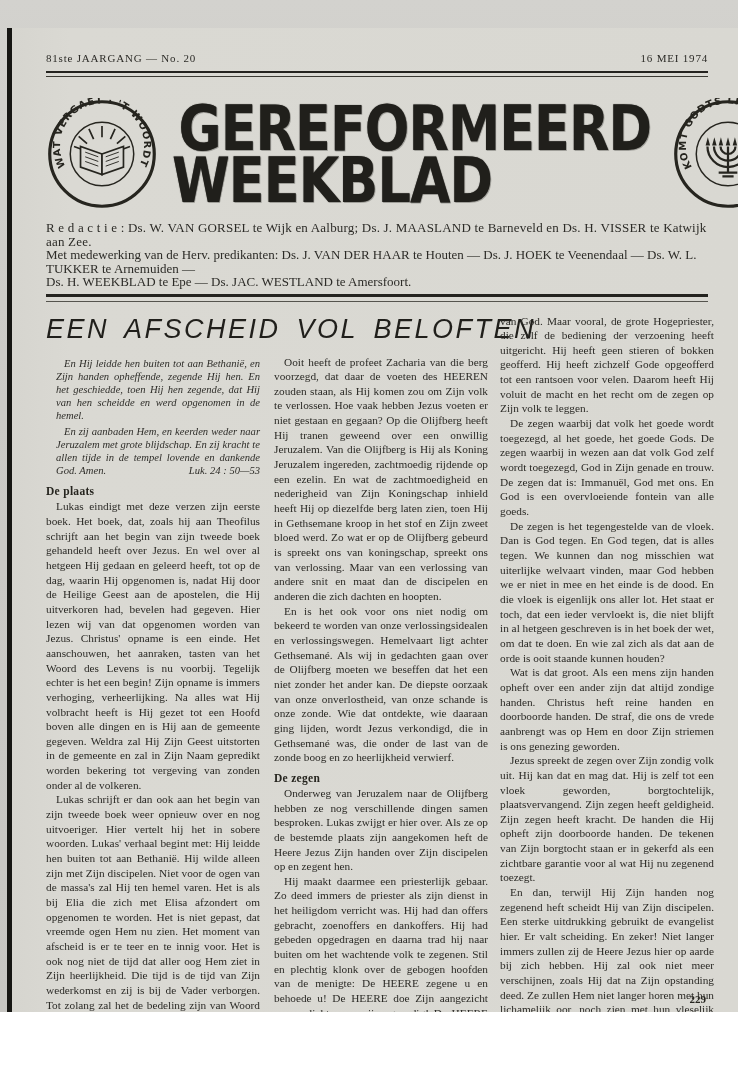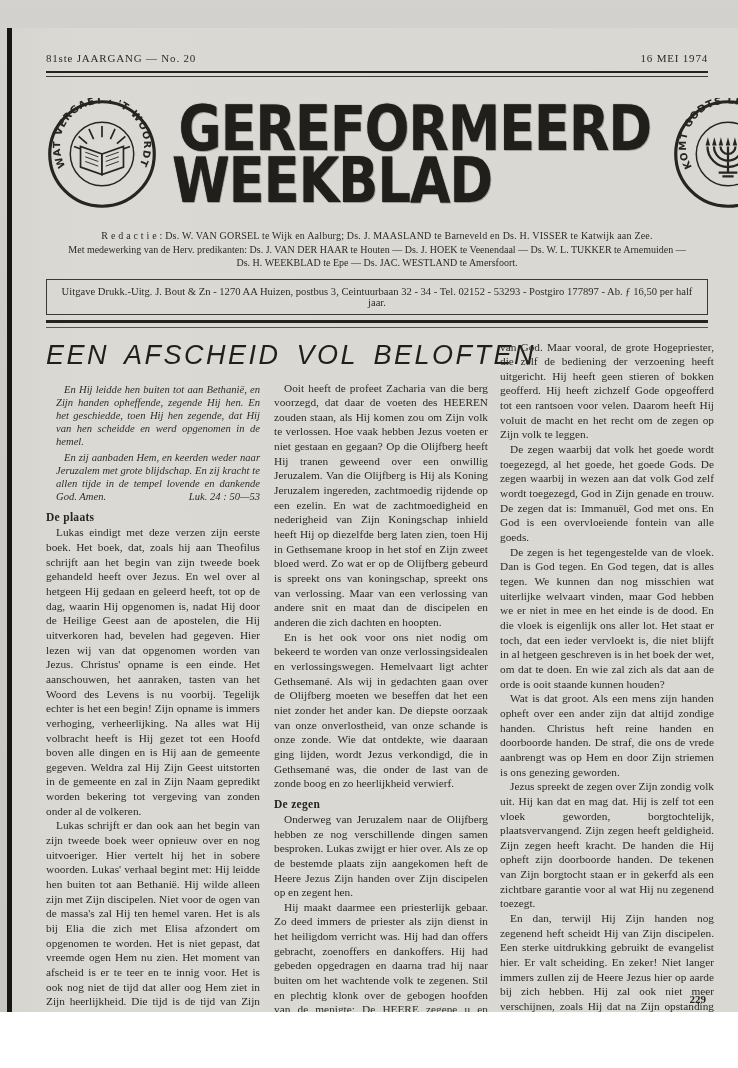--- a/index.html
+++ b/index.html
@@ -45,21 +45,21 @@
   .mast-title{
     flex:1;
     font-family:"DejaVu Sans", sans-serif;
     font-weight:900;color:#201f1b;
     line-height:0.92;
     text-shadow:0 0 1px rgba(32,31,27,.8), 1px 1px 0 rgba(32,31,27,.25);
   }
   .mast-line1{font-size:57px;display:inline-block;transform:scale(.92,1.08);letter-spacing:-1px;}
   .mast-line2{font-size:57px;display:inline-block;transform:scale(.92,1.08);letter-spacing:-1px;}
   
-  .redactie{margin-top:8px;text-align:center;font-size:10px;line-height:13.5px;color:#2c2b27;}
+  .redactie{font-size:13px;line-height:13.5px;color:#2c2b27;}
   .redactie .r1{letter-spacing:0.2px;}
   
   .colofon-box{
     margin-top:9px;border:1px solid #3a3933;
     padding:6px 8px;text-align:center;font-size:10.6px;color:#2c2b27;
   }
   .thick-rule{
     margin-top:5px;height:4px;
     border-top:3px solid #24231f;border-bottom:1px solid #55544e;
   }
@@ -158,23 +158,20 @@
         </g>
       </svg>
     </div>
 
     <div class="redactie">
       <div class="r1">R e d a c t i e :  Ds. W. VAN GORSEL te Wijk en Aalburg; Ds. J. MAASLAND te Barneveld en Ds. H. VISSER te Katwijk aan Zee.</div>
       <div>Met medewerking van de Herv. predikanten: Ds. J. VAN DER HAAR te Houten — Ds. J. HOEK te Veenendaal — Ds. W. L. TUKKER te Arnemuiden —</div>
       <div>Ds. H. WEEKBLAD te Epe — Ds. JAC. WESTLAND te Amersfoort.</div>
     </div>
 
-    <div class="colofon-box">
-      <span>Uitgave Drukk.-Uitg. J. Bout &amp; Zn - 1270 AA Huizen, postbus 3, Ceintuurbaan 32 - 34 - Tel. 02152 - 53293 - Postgiro 177897 - Ab. ƒ 16,50 per half jaar.</span>
-    </div>
     <div class="thick-rule"></div>
 
     <div class="article">
       <div class="left-block">
         <h1 class="article-title">EEN AFSCHEID VOL BELOFTEN</h1>
         <div class="two-cols">
           <div class="col1">
             <div class="epigraph">
               <p>En Hij leidde hen buiten tot aan Bethanië, en Zijn handen opheffende, zegende Hij hen. En het geschiedde, toen Hij hen zegende, dat Hij van hen scheidde en werd opgenomen in de hemel.</p>
               <p class="ep-last"><span>En zij aanbaden Hem, en keerden weder naar Jeruzalem met grote blijdschap. En zij kracht te allen tijde in de tempel lovende en dankende God. Amen.</span><span class="ep-ref">Luk. 24 : 50—53</span></p>

